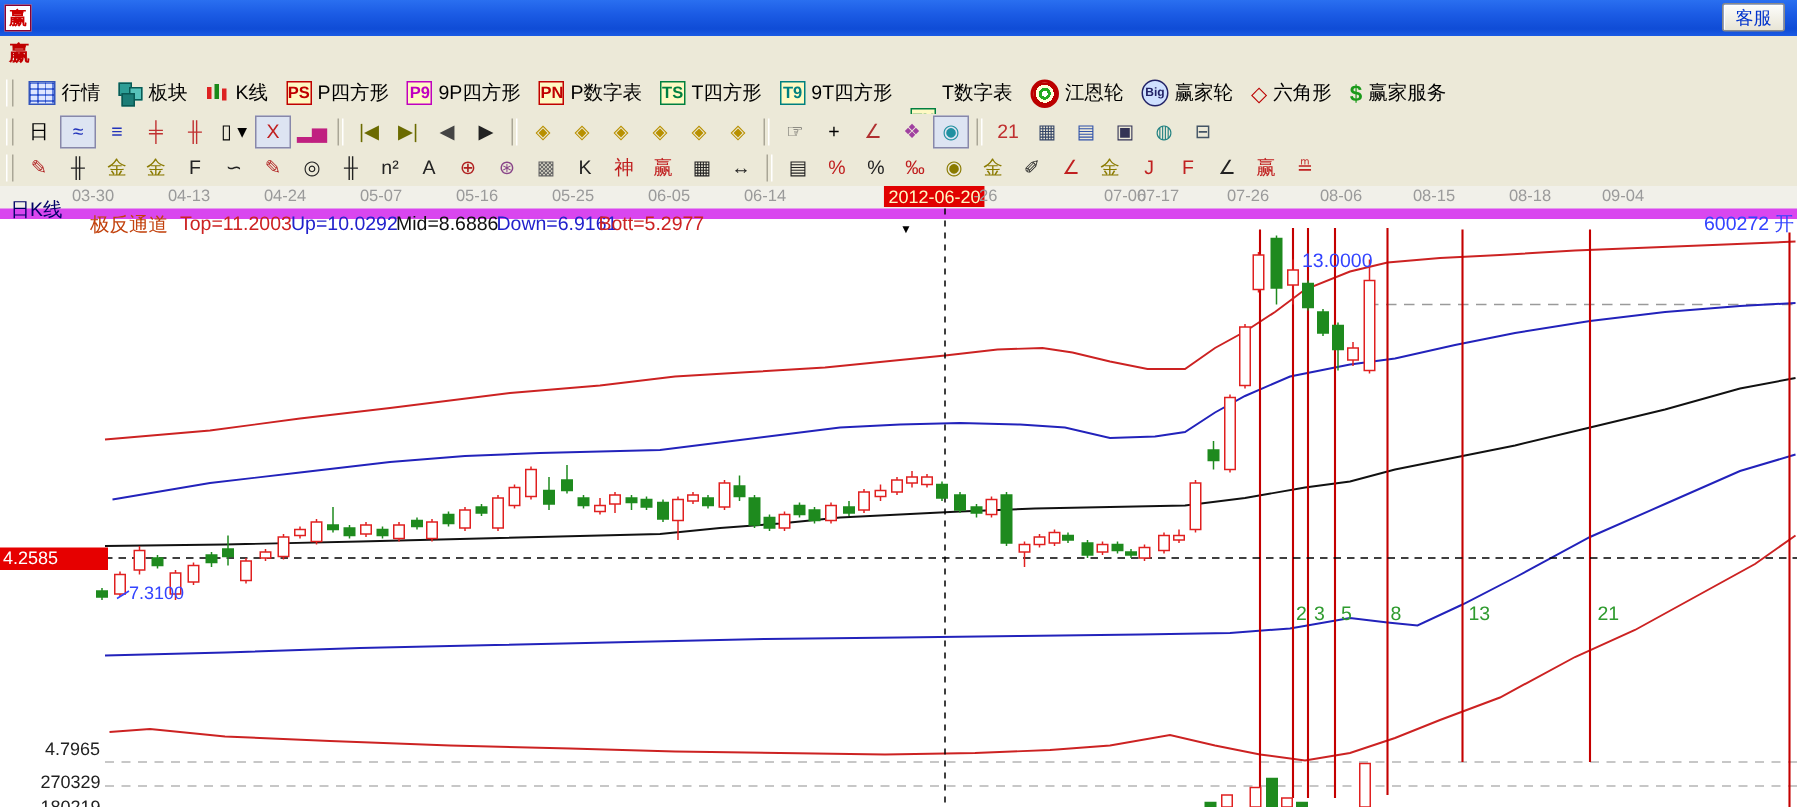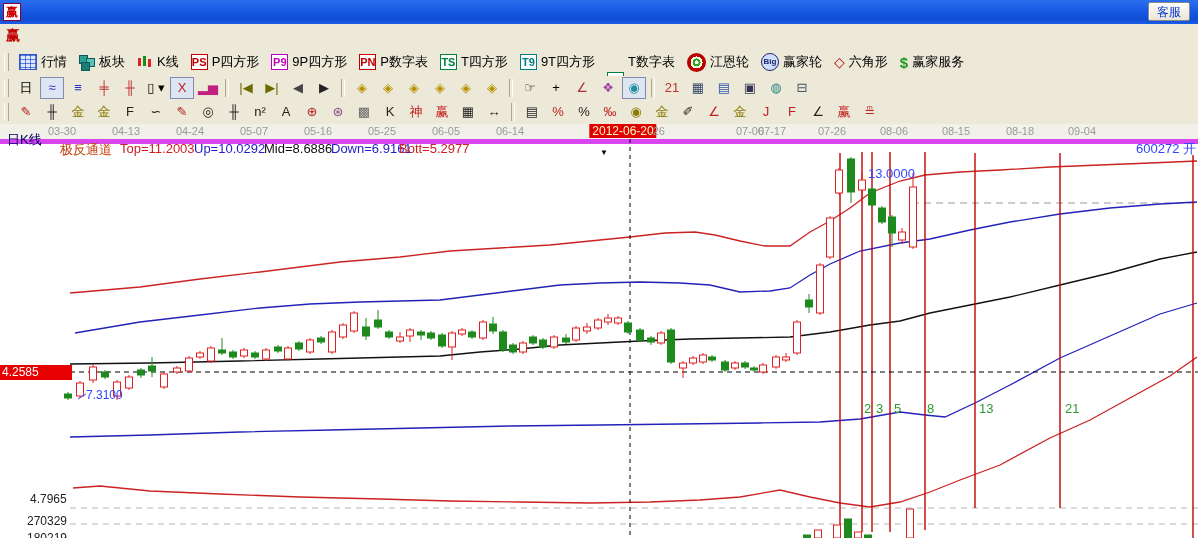--- a/index.html
+++ b/index.html
@@ -25,21 +25,21 @@
   
   .tbar{position:absolute;left:0;width:100%;background:#ece9d8;display:flex;align-items:center;}
   .tbar1{top:48px;height:28px;border-bottom:1px solid #737373;font-size:13px;}
   .tbar2{top:76px;height:24px;border-bottom:1px solid #d4d0c0;}
   .tbar3{top:100px;height:24px;border-bottom:2px solid #b8b4a4;}
   .grip{width:3px;height:18px;margin:0 4px;border-left:1px solid #fff;border-right:1px solid #a9a696;}
   .tb-btn{display:flex;align-items:center;gap:4px;padding:2px 5px;margin:0 1px;white-space:nowrap;}
   .tb-btn .lbl{font-size:13px;color:#000;}
   .mini{width:17px;height:16px;font-size:11px;line-height:15px;text-align:center;
     font-weight:bold;box-sizing:border-box;}
-  .badge{border:1px solid currentColor;background:#ffffff;}
+  .badge{border:1px solid currentColor;background:#fef9c3;}
   .ico-btn{width:22px;height:20px;margin:0 1px;text-align:center;line-height:19px;font-size:13px;
     border:1px solid transparent;}
   .ico-btn.pressed{border:1px solid #88a;background:#dde4f2;}
   .sep{width:2px;height:18px;margin:0 4px;border-left:1px solid #a9a696;border-right:1px solid #fff;}
 
   
   .i-grid{width:16px;height:14px;border:1px solid #3355bb;
     background:linear-gradient(#dfe6ff,#dfe6ff),
     repeating-linear-gradient(to right,#6f8fe0 0 1px,transparent 1px 5px),
     repeating-linear-gradient(to bottom,#6f8fe0 0 1px,transparent 1px 4px);
@@ -56,21 +56,21 @@
   .i-wheel{width:15px;height:15px;border-radius:50%;border:2px solid #b00;
     background:radial-gradient(circle,#fff 0 2px,#2a2 2px 4px,#ffd 4px 6px,#b00 6px);}
   .i-big{width:16px;height:16px;border-radius:50%;border:1px solid #226;color:#226;
     font-size:8px;line-height:15px;text-align:center;background:#cfe0ff;font-weight:bold;}
   .i-hex{color:#b00;font-size:14px;line-height:15px;}
   .i-dollar{color:#1a9a1a;font-weight:bold;font-size:15px;line-height:15px;}
 
   
   .chart{position:absolute;left:0;top:124px;width:1198px;height:414px;background:#ffffff;}
   .datestrip{position:absolute;left:0;top:0;width:100%;height:15px;background:#f1f0e9;
-    border-bottom:5px solid #d946ef;}
+    border-bottom:7px solid #d946ef;}
   .datestrip span{position:absolute;top:1px;font-size:11px;color:#9a9a9a;transform:translateX(-50%);}
   .datestrip span.hl{background:#e10000;color:#fef9c3;padding:0 3px;top:0;font-size:12px;}
   svg.plot{position:absolute;left:0;top:0;}
 
   .ov{position:absolute;font-size:12px;white-space:nowrap;}
   .lbl-period{left:7px;top:7px;color:#000066;font-size:13px;}
   .lbl-chan{top:17px;color:#000;font-size:13px;}
   .price-tag{left:0;top:241px;width:70px;height:15px;background:#e60000;color:#fff;
     font-size:12px;line-height:15px;padding-left:2px;}
   .lbl-low{left:86px;top:264px;color:#3344ff;}

